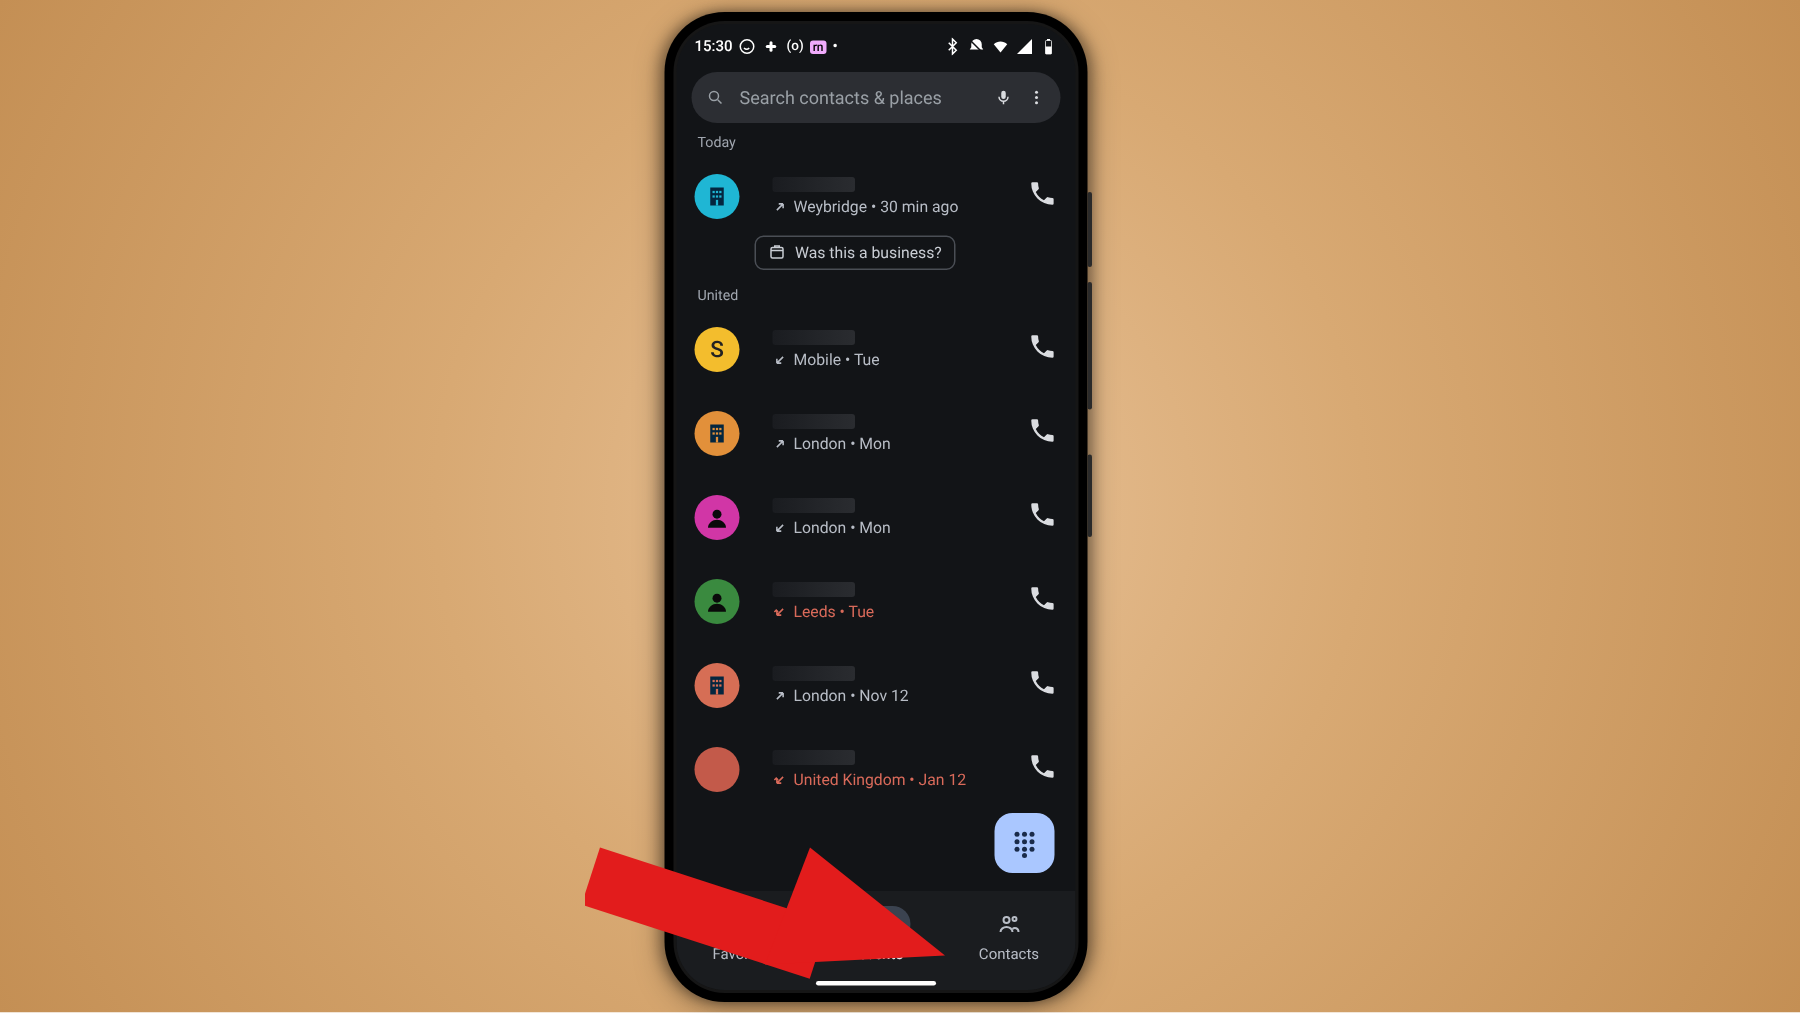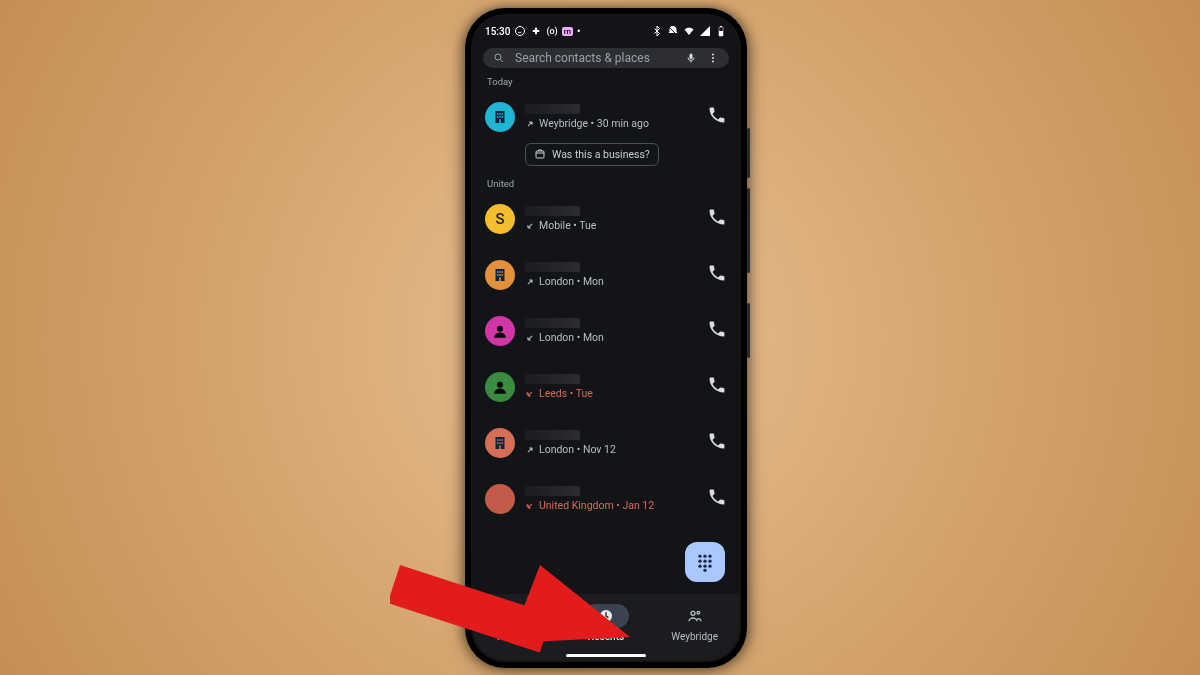--- a/index.html
+++ b/index.html
@@ -1,32 +1,32 @@
 <!DOCTYPE html>
 <html><head>
 <meta charset="utf-8">
 <style>
   html,body{margin:0;padding:0;width:1200px;height:675px;overflow:hidden;font-family:Roboto,Arial,sans-serif;}
   .stage{width:1200px;height:675px;background:radial-gradient(circle at 50% 50%,#e8c196 0%,#d8a973 45%,#c48f54 100%);position:relative;}
-  .phone{position:absolute;left:465px;top:8px;width:282px;height:660px;border-radius:40px;background:#000;box-shadow:0 4px 20px rgba(0,0,0,.35), -4px 0 8px rgba(0,0,0,.25), 4px 0 8px rgba(0,0,0,.25);}
+  .phone{position:absolute;left:443px;top:8px;width:282px;height:660px;border-radius:40px;background:#000;box-shadow:0 4px 20px rgba(0,0,0,.35), -4px 0 8px rgba(0,0,0,.25), 4px 0 8px rgba(0,0,0,.25);}
   .bezel{position:absolute;inset:6px;border-radius:34px;background:#161616;overflow:hidden;}
   .screen{position:absolute;inset:2px;border-radius:32px;background:#121417;color:#e8eaed;overflow:hidden;}
   .sidebtn{position:absolute;right:-3px;width:3px;background:#2a2a2a;border-radius:2px;}
   .sb1{top:120px;height:50px;} .sb2{top:180px;height:85px;} .sb3{top:295px;height:55px;}
   
   .status{display:flex;justify-content:space-between;align-items:center;height:22px;padding:4px 12px 0 12px;font-size:10px;font-weight:500;color:#fff;}
   .status .left,.status .right{display:flex;align-items:center;gap:4px;}
   .ic{width:12px;height:12px;}
   
-  .search{margin:6px 10px 8px 10px;height:20px;border-radius:20px;background:#2c2e33;display:flex;align-items:center;padding:0 10px;gap:10px;color:#9aa0a6;font-size:12px;}
+  .search{margin:6px 10px 8px 10px;height:34px;border-radius:20px;background:#2c2e33;display:flex;align-items:center;padding:0 10px;gap:10px;color:#9aa0a6;font-size:12px;}
   .search .txt{flex:1;}
   
   .sec{padding:0 14px;font-size:9.5px;color:#a0a6af;margin-top:6px;margin-bottom:2px;}
   
-  .row{display:flex;align-items:center;padding:6px 12px;gap:10px;min-height:44px;position:relative;}
+  .row{display:flex;align-items:center;padding:6px 12px;gap:22px;min-height:44px;position:relative;}
   .avatar{width:30px;height:30px;border-radius:50%;display:flex;align-items:center;justify-content:center;flex-shrink:0;}
   .avatar svg{width:18px;height:18px;}
   .avatar .letter{font-size:15px;font-weight:500;color:#222;}
   .mid{flex:1;min-width:0;}
   .name{height:10px;width:55px;border-radius:2px;background:linear-gradient(90deg,#1a1c20,#2a2c30);margin-bottom:3px;}
   .sub{font-size:10.5px;color:#b8bdc6;display:flex;align-items:center;gap:4px;}
   .sub.missed{color:#d96a5a;}
   .arr{width:10px;height:10px;}
   .callbtn{width:20px;height:20px;color:#dadce0;}
   .chip{display:inline-flex;align-items:flex-start;gap:6px;border:1px solid #4a4e55;border-radius:6px;padding:4px 8px;font-size:10.5px;color:#c9cdd4;margin-left:52px;margin-top:-2px;margin-bottom:6px;}
@@ -310,21 +310,21 @@
         </div>
         <div class="tab">
           <div class="pill">
                 <svg viewBox="0 0 24 24" fill="none" stroke="#b8bdc6" stroke-width="2">
                   <circle cx="9" cy="8" r="3"></circle>
                   <path d="M3 20c0-3 3-5 6-5s6 2 6 5"></path>
                   <circle cx="17" cy="7" r="2"></circle>
                   <path d="M15 17c2-2 6-1 6 3"></path>
                 </svg>
               </div>
-          <span>Weybridge</span>
+          <span>Contacts</span>
         </div>
       </div>
       <div class="homebar"></div>
 
     </div>
       </div>
   </div>
 
   <svg class="annot" width="260" height="140" viewBox="0 0 260 140">
     <g fill="#e21c1c">

